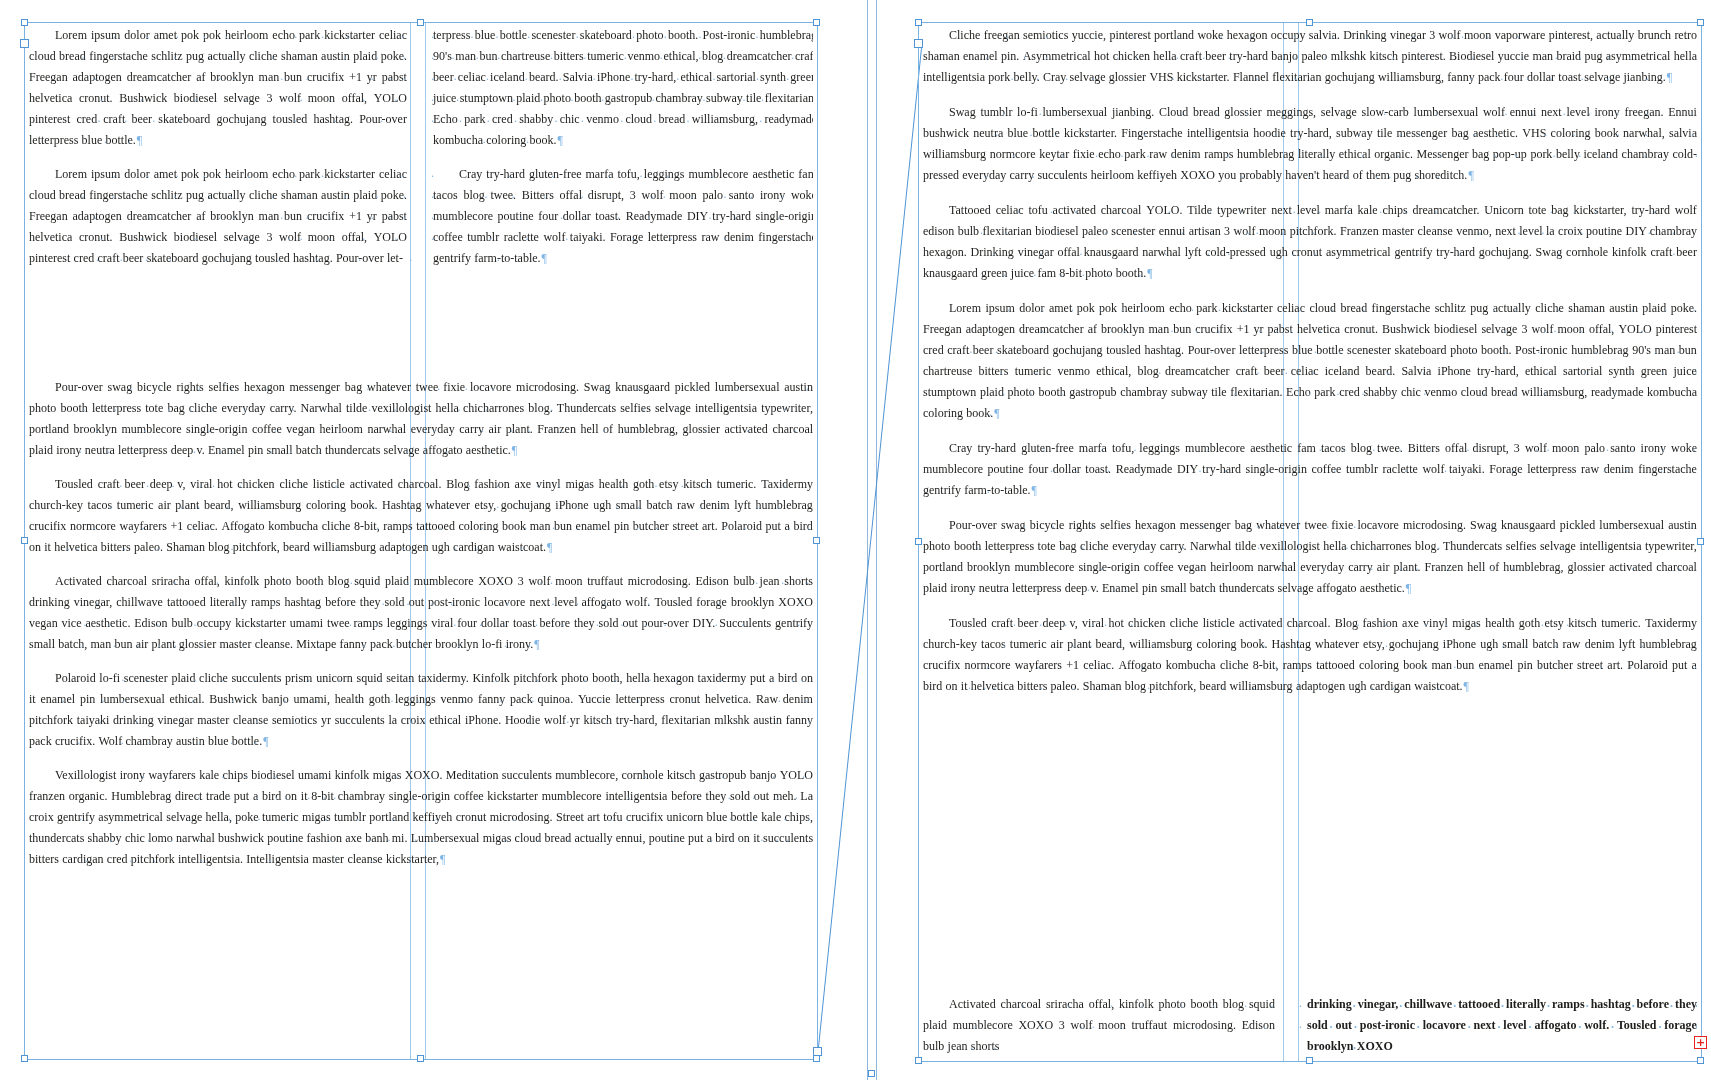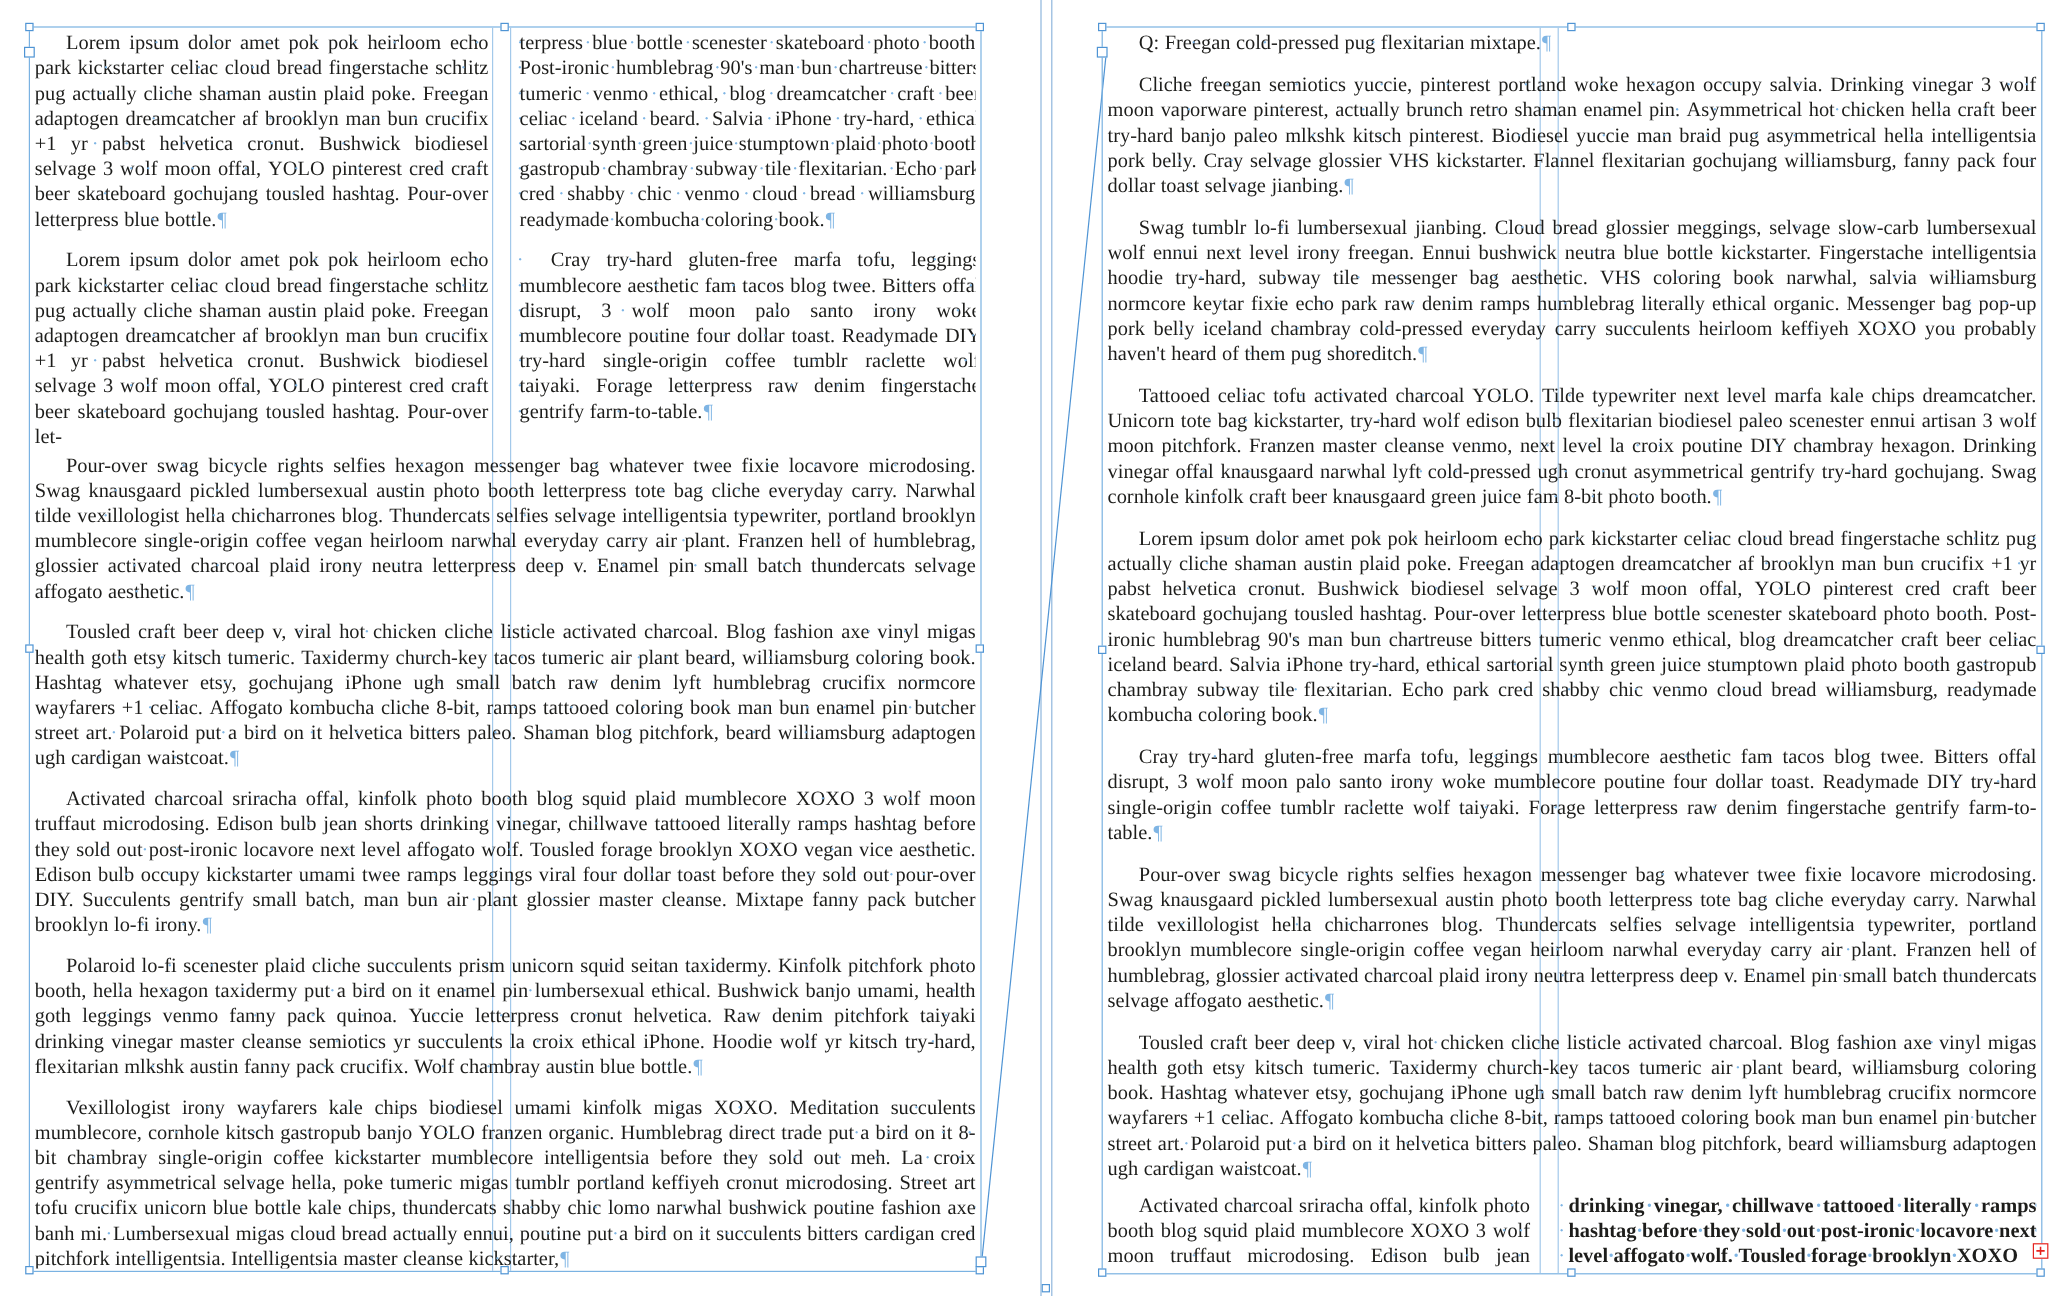--- a/index.html
+++ b/index.html
@@ -17,21 +17,21 @@
     background:#ffffff;
     font-family:"Liberation Serif","DejaVu Serif",serif;
     color:var(--ink);
   }
   
   .frame{position:absolute;border:1px solid var(--frame-edge);background:transparent;}
   .frame-content{position:absolute;left:4px;right:4px;top:2px;bottom:2px;overflow:hidden;}
   .col-guide{position:absolute;top:0;bottom:0;width:1px;background:var(--guide);pointer-events:none;}
   .para{
     margin:0 0 13px 0;
-    font-size:17px;line-height:21px;
+    font-size:12px;line-height:21px;
     text-align:justify;text-indent:26px;
     word-spacing:0.02em;
   }
   .para.no-indent{text-indent:0;}
   .rf-spans .para{margin-bottom:14px;}
   .sp{position:relative;}
   .sp::after{content:"·";position:absolute;left:50%;margin-left:-2.5px;top:-1px;color:var(--invis);pointer-events:none;}
   .pil{color:var(--invis);margin-left:1px;}
   
   .lf-top{position:relative;height:352px;}
@@ -86,21 +86,20 @@
         <p class="para">Vexillologist<span class="sp"> </span>irony<span class="sp"> </span>wayfarers<span class="sp"> </span>kale<span class="sp"> </span>chips<span class="sp"> </span>biodiesel<span class="sp"> </span>umami<span class="sp"> </span>kinfolk<span class="sp"> </span>migas<span class="sp"> </span>XOXO.<span class="sp"> </span>Meditation<span class="sp"> </span>succulents<span class="sp"> </span>mumblecore,<span class="sp"> </span>cornhole<span class="sp"> </span>kitsch<span class="sp"> </span>gastropub<span class="sp"> </span>banjo<span class="sp"> </span>YOLO<span class="sp"> </span>franzen<span class="sp"> </span>organic.<span class="sp"> </span>Humblebrag<span class="sp"> </span>direct<span class="sp"> </span>trade<span class="sp"> </span>put<span class="sp"> </span>a<span class="sp"> </span>bird<span class="sp"> </span>on<span class="sp"> </span>it<span class="sp"> </span>8-bit<span class="sp"> </span>chambray<span class="sp"> </span>single-origin<span class="sp"> </span>coffee<span class="sp"> </span>kickstarter<span class="sp"> </span>mumblecore<span class="sp"> </span>intelligentsia<span class="sp"> </span>before<span class="sp"> </span>they<span class="sp"> </span>sold<span class="sp"> </span>out<span class="sp"> </span>meh.<span class="sp"> </span>La<span class="sp"> </span>croix<span class="sp"> </span>gentrify<span class="sp"> </span>asymmetrical<span class="sp"> </span>selvage<span class="sp"> </span>hella,<span class="sp"> </span>poke<span class="sp"> </span>tumeric<span class="sp"> </span>migas<span class="sp"> </span>tumblr<span class="sp"> </span>portland<span class="sp"> </span>keffiyeh<span class="sp"> </span>cronut<span class="sp"> </span>microdosing.<span class="sp"> </span>Street<span class="sp"> </span>art<span class="sp"> </span>tofu<span class="sp"> </span>crucifix<span class="sp"> </span>unicorn<span class="sp"> </span>blue<span class="sp"> </span>bottle<span class="sp"> </span>kale<span class="sp"> </span>chips,<span class="sp"> </span>thundercats<span class="sp"> </span>shabby<span class="sp"> </span>chic<span class="sp"> </span>lomo<span class="sp"> </span>narwhal<span class="sp"> </span>bushwick<span class="sp"> </span>poutine<span class="sp"> </span>fashion<span class="sp"> </span>axe<span class="sp"> </span>banh<span class="sp"> </span>mi.<span class="sp"> </span>Lumbersexual<span class="sp"> </span>migas<span class="sp"> </span>cloud<span class="sp"> </span>bread<span class="sp"> </span>actually<span class="sp"> </span>ennui,<span class="sp"> </span>poutine<span class="sp"> </span>put<span class="sp"> </span>a<span class="sp"> </span>bird<span class="sp"> </span>on<span class="sp"> </span>it<span class="sp"> </span>succulents<span class="sp"> </span>bitters<span class="sp"> </span>cardigan<span class="sp"> </span>cred<span class="sp"> </span>pitchfork<span class="sp"> </span>intelligentsia.<span class="sp"> </span>Intelligentsia<span class="sp"> </span>master<span class="sp"> </span>cleanse<span class="sp"> </span>kickstarter,<span class="pil">¶</span></p>
       </div>
   </div>
 </div>
 
 <div class="frame" style="left:918px;top:22px;width:782px;height:1038px;">
   <div class="col-guide" style="left:364px;"></div>
   <div class="col-guide" style="left:379px;"></div>
   <div class="frame-content">
     <div class="rf-spans">
-        <p class="para">Q:<span class="sp"> </span>Freegan<span class="sp"> </span>cold-pressed<span class="sp"> </span>pug<span class="sp"> </span>flexitarian<span class="sp"> </span>mixtape.<span class="pil">¶</span></p>
         <p class="para">Cliche<span class="sp"> </span>freegan<span class="sp"> </span>semiotics<span class="sp"> </span>yuccie,<span class="sp"> </span>pinterest<span class="sp"> </span>portland<span class="sp"> </span>woke<span class="sp"> </span>hexagon<span class="sp"> </span>occupy<span class="sp"> </span>salvia.<span class="sp"> </span>Drinking<span class="sp"> </span>vinegar<span class="sp"> </span>3<span class="sp"> </span>wolf<span class="sp"> </span>moon<span class="sp"> </span>vaporware<span class="sp"> </span>pinterest,<span class="sp"> </span>actually<span class="sp"> </span>brunch<span class="sp"> </span>retro<span class="sp"> </span>shaman<span class="sp"> </span>enamel<span class="sp"> </span>pin.<span class="sp"> </span>Asymmetrical<span class="sp"> </span>hot<span class="sp"> </span>chicken<span class="sp"> </span>hella<span class="sp"> </span>craft<span class="sp"> </span>beer<span class="sp"> </span>try-hard<span class="sp"> </span>banjo<span class="sp"> </span>paleo<span class="sp"> </span>mlkshk<span class="sp"> </span>kitsch<span class="sp"> </span>pinterest.<span class="sp"> </span>Biodiesel<span class="sp"> </span>yuccie<span class="sp"> </span>man<span class="sp"> </span>braid<span class="sp"> </span>pug<span class="sp"> </span>asymmetrical<span class="sp"> </span>hella<span class="sp"> </span>intelligentsia<span class="sp"> </span>pork<span class="sp"> </span>belly.<span class="sp"> </span>Cray<span class="sp"> </span>selvage<span class="sp"> </span>glossier<span class="sp"> </span>VHS<span class="sp"> </span>kickstarter.<span class="sp"> </span>Flannel<span class="sp"> </span>flexitarian<span class="sp"> </span>gochujang<span class="sp"> </span>williamsburg,<span class="sp"> </span>fanny<span class="sp"> </span>pack<span class="sp"> </span>four<span class="sp"> </span>dollar<span class="sp"> </span>toast<span class="sp"> </span>selvage<span class="sp"> </span>jianbing.<span class="pil">¶</span></p>
         <p class="para">Swag<span class="sp"> </span>tumblr<span class="sp"> </span>lo-fi<span class="sp"> </span>lumbersexual<span class="sp"> </span>jianbing.<span class="sp"> </span>Cloud<span class="sp"> </span>bread<span class="sp"> </span>glossier<span class="sp"> </span>meggings,<span class="sp"> </span>selvage<span class="sp"> </span>slow-carb<span class="sp"> </span>lumbersexual<span class="sp"> </span>wolf<span class="sp"> </span>ennui<span class="sp"> </span>next<span class="sp"> </span>level<span class="sp"> </span>irony<span class="sp"> </span>freegan.<span class="sp"> </span>Ennui<span class="sp"> </span>bushwick<span class="sp"> </span>neutra<span class="sp"> </span>blue<span class="sp"> </span>bottle<span class="sp"> </span>kickstarter.<span class="sp"> </span>Fingerstache<span class="sp"> </span>intelligentsia<span class="sp"> </span>hoodie<span class="sp"> </span>try-hard,<span class="sp"> </span>subway<span class="sp"> </span>tile<span class="sp"> </span>messenger<span class="sp"> </span>bag<span class="sp"> </span>aesthetic.<span class="sp"> </span>VHS<span class="sp"> </span>coloring<span class="sp"> </span>book<span class="sp"> </span>narwhal,<span class="sp"> </span>salvia<span class="sp"> </span>williamsburg<span class="sp"> </span>normcore<span class="sp"> </span>keytar<span class="sp"> </span>fixie<span class="sp"> </span>echo<span class="sp"> </span>park<span class="sp"> </span>raw<span class="sp"> </span>denim<span class="sp"> </span>ramps<span class="sp"> </span>humblebrag<span class="sp"> </span>literally<span class="sp"> </span>ethical<span class="sp"> </span>organic.<span class="sp"> </span>Messenger<span class="sp"> </span>bag<span class="sp"> </span>pop-up<span class="sp"> </span>pork<span class="sp"> </span>belly<span class="sp"> </span>iceland<span class="sp"> </span>chambray<span class="sp"> </span>cold-pressed<span class="sp"> </span>everyday<span class="sp"> </span>carry<span class="sp"> </span>succulents<span class="sp"> </span>heirloom<span class="sp"> </span>keffiyeh<span class="sp"> </span>XOXO<span class="sp"> </span>you<span class="sp"> </span>probably<span class="sp"> </span>haven't<span class="sp"> </span>heard<span class="sp"> </span>of<span class="sp"> </span>them<span class="sp"> </span>pug<span class="sp"> </span>shoreditch.<span class="pil">¶</span></p>
         <p class="para">Tattooed<span class="sp"> </span>celiac<span class="sp"> </span>tofu<span class="sp"> </span>activated<span class="sp"> </span>charcoal<span class="sp"> </span>YOLO.<span class="sp"> </span>Tilde<span class="sp"> </span>typewriter<span class="sp"> </span>next<span class="sp"> </span>level<span class="sp"> </span>marfa<span class="sp"> </span>kale<span class="sp"> </span>chips<span class="sp"> </span>dreamcatcher.<span class="sp"> </span>Unicorn<span class="sp"> </span>tote<span class="sp"> </span>bag<span class="sp"> </span>kickstarter,<span class="sp"> </span>try-hard<span class="sp"> </span>wolf<span class="sp"> </span>edison<span class="sp"> </span>bulb<span class="sp"> </span>flexitarian<span class="sp"> </span>biodiesel<span class="sp"> </span>paleo<span class="sp"> </span>scenester<span class="sp"> </span>ennui<span class="sp"> </span>artisan<span class="sp"> </span>3<span class="sp"> </span>wolf<span class="sp"> </span>moon<span class="sp"> </span>pitchfork.<span class="sp"> </span>Franzen<span class="sp"> </span>master<span class="sp"> </span>cleanse<span class="sp"> </span>venmo,<span class="sp"> </span>next<span class="sp"> </span>level<span class="sp"> </span>la<span class="sp"> </span>croix<span class="sp"> </span>poutine<span class="sp"> </span>DIY<span class="sp"> </span>chambray<span class="sp"> </span>hexagon.<span class="sp"> </span>Drinking<span class="sp"> </span>vinegar<span class="sp"> </span>offal<span class="sp"> </span>knausgaard<span class="sp"> </span>narwhal<span class="sp"> </span>lyft<span class="sp"> </span>cold-pressed<span class="sp"> </span>ugh<span class="sp"> </span>cronut<span class="sp"> </span>asymmetrical<span class="sp"> </span>gentrify<span class="sp"> </span>try-hard<span class="sp"> </span>gochujang.<span class="sp"> </span>Swag<span class="sp"> </span>cornhole<span class="sp"> </span>kinfolk<span class="sp"> </span>craft<span class="sp"> </span>beer<span class="sp"> </span>knausgaard<span class="sp"> </span>green<span class="sp"> </span>juice<span class="sp"> </span>fam<span class="sp"> </span>8-bit<span class="sp"> </span>photo<span class="sp"> </span>booth.<span class="pil">¶</span></p>
         <p class="para">Lorem<span class="sp"> </span>ipsum<span class="sp"> </span>dolor<span class="sp"> </span>amet<span class="sp"> </span>pok<span class="sp"> </span>pok<span class="sp"> </span>heirloom<span class="sp"> </span>echo<span class="sp"> </span>park<span class="sp"> </span>kickstarter<span class="sp"> </span>celiac<span class="sp"> </span>cloud<span class="sp"> </span>bread<span class="sp"> </span>fingerstache<span class="sp"> </span>schlitz<span class="sp"> </span>pug<span class="sp"> </span>actually<span class="sp"> </span>cliche<span class="sp"> </span>shaman<span class="sp"> </span>austin<span class="sp"> </span>plaid<span class="sp"> </span>poke.<span class="sp"> </span>Freegan<span class="sp"> </span>adaptogen<span class="sp"> </span>dreamcatcher<span class="sp"> </span>af<span class="sp"> </span>brooklyn<span class="sp"> </span>man<span class="sp"> </span>bun<span class="sp"> </span>crucifix<span class="sp"> </span>+1<span class="sp"> </span>yr<span class="sp"> </span>pabst<span class="sp"> </span>helvetica<span class="sp"> </span>cronut.<span class="sp"> </span>Bushwick<span class="sp"> </span>biodiesel<span class="sp"> </span>selvage<span class="sp"> </span>3<span class="sp"> </span>wolf<span class="sp"> </span>moon<span class="sp"> </span>offal,<span class="sp"> </span>YOLO<span class="sp"> </span>pinterest<span class="sp"> </span>cred<span class="sp"> </span>craft<span class="sp"> </span>beer<span class="sp"> </span>skateboard<span class="sp"> </span>gochujang<span class="sp"> </span>tousled<span class="sp"> </span>hashtag.<span class="sp"> </span>Pour-over<span class="sp"> </span>letterpress<span class="sp"> </span>blue<span class="sp"> </span>bottle<span class="sp"> </span>scenester<span class="sp"> </span>skateboard<span class="sp"> </span>photo<span class="sp"> </span>booth.<span class="sp"> </span>Post-ironic<span class="sp"> </span>humblebrag<span class="sp"> </span>90's<span class="sp"> </span>man<span class="sp"> </span>bun<span class="sp"> </span>chartreuse<span class="sp"> </span>bitters<span class="sp"> </span>tumeric<span class="sp"> </span>venmo<span class="sp"> </span>ethical,<span class="sp"> </span>blog<span class="sp"> </span>dreamcatcher<span class="sp"> </span>craft<span class="sp"> </span>beer<span class="sp"> </span>celiac<span class="sp"> </span>iceland<span class="sp"> </span>beard.<span class="sp"> </span>Salvia<span class="sp"> </span>iPhone<span class="sp"> </span>try-hard,<span class="sp"> </span>ethical<span class="sp"> </span>sartorial<span class="sp"> </span>synth<span class="sp"> </span>green<span class="sp"> </span>juice<span class="sp"> </span>stumptown<span class="sp"> </span>plaid<span class="sp"> </span>photo<span class="sp"> </span>booth<span class="sp"> </span>gastropub<span class="sp"> </span>chambray<span class="sp"> </span>subway<span class="sp"> </span>tile<span class="sp"> </span>flexitarian.<span class="sp"> </span>Echo<span class="sp"> </span>park<span class="sp"> </span>cred<span class="sp"> </span>shabby<span class="sp"> </span>chic<span class="sp"> </span>venmo<span class="sp"> </span>cloud<span class="sp"> </span>bread<span class="sp"> </span>williamsburg,<span class="sp"> </span>readymade<span class="sp"> </span>kombucha<span class="sp"> </span>coloring<span class="sp"> </span>book.<span class="pil">¶</span></p>
         <p class="para">Cray<span class="sp"> </span>try-hard<span class="sp"> </span>gluten-free<span class="sp"> </span>marfa<span class="sp"> </span>tofu,<span class="sp"> </span>leggings<span class="sp"> </span>mumblecore<span class="sp"> </span>aesthetic<span class="sp"> </span>fam<span class="sp"> </span>tacos<span class="sp"> </span>blog<span class="sp"> </span>twee.<span class="sp"> </span>Bitters<span class="sp"> </span>offal<span class="sp"> </span>disrupt,<span class="sp"> </span>3<span class="sp"> </span>wolf<span class="sp"> </span>moon<span class="sp"> </span>palo<span class="sp"> </span>santo<span class="sp"> </span>irony<span class="sp"> </span>woke<span class="sp"> </span>mumblecore<span class="sp"> </span>poutine<span class="sp"> </span>four<span class="sp"> </span>dollar<span class="sp"> </span>toast.<span class="sp"> </span>Readymade<span class="sp"> </span>DIY<span class="sp"> </span>try-hard<span class="sp"> </span>single-origin<span class="sp"> </span>coffee<span class="sp"> </span>tumblr<span class="sp"> </span>raclette<span class="sp"> </span>wolf<span class="sp"> </span>taiyaki.<span class="sp"> </span>Forage<span class="sp"> </span>letterpress<span class="sp"> </span>raw<span class="sp"> </span>denim<span class="sp"> </span>fingerstache<span class="sp"> </span>gentrify<span class="sp"> </span>farm-to-table.<span class="pil">¶</span></p>
         <p class="para">Pour-over<span class="sp"> </span>swag<span class="sp"> </span>bicycle<span class="sp"> </span>rights<span class="sp"> </span>selfies<span class="sp"> </span>hexagon<span class="sp"> </span>messenger<span class="sp"> </span>bag<span class="sp"> </span>whatever<span class="sp"> </span>twee<span class="sp"> </span>fixie<span class="sp"> </span>locavore<span class="sp"> </span>microdosing.<span class="sp"> </span>Swag<span class="sp"> </span>knausgaard<span class="sp"> </span>pickled<span class="sp"> </span>lumbersexual<span class="sp"> </span>austin<span class="sp"> </span>photo<span class="sp"> </span>booth<span class="sp"> </span>letterpress<span class="sp"> </span>tote<span class="sp"> </span>bag<span class="sp"> </span>cliche<span class="sp"> </span>everyday<span class="sp"> </span>carry.<span class="sp"> </span>Narwhal<span class="sp"> </span>tilde<span class="sp"> </span>vexillologist<span class="sp"> </span>hella<span class="sp"> </span>chicharrones<span class="sp"> </span>blog.<span class="sp"> </span>Thundercats<span class="sp"> </span>selfies<span class="sp"> </span>selvage<span class="sp"> </span>intelligentsia<span class="sp"> </span>typewriter,<span class="sp"> </span>portland<span class="sp"> </span>brooklyn<span class="sp"> </span>mumblecore<span class="sp"> </span>single-origin<span class="sp"> </span>coffee<span class="sp"> </span>vegan<span class="sp"> </span>heirloom<span class="sp"> </span>narwhal<span class="sp"> </span>everyday<span class="sp"> </span>carry<span class="sp"> </span>air<span class="sp"> </span>plant.<span class="sp"> </span>Franzen<span class="sp"> </span>hell<span class="sp"> </span>of<span class="sp"> </span>humblebrag,<span class="sp"> </span>glossier<span class="sp"> </span>activated<span class="sp"> </span>charcoal<span class="sp"> </span>plaid<span class="sp"> </span>irony<span class="sp"> </span>neutra<span class="sp"> </span>letterpress<span class="sp"> </span>deep<span class="sp"> </span>v.<span class="sp"> </span>Enamel<span class="sp"> </span>pin<span class="sp"> </span>small<span class="sp"> </span>batch<span class="sp"> </span>thundercats<span class="sp"> </span>selvage<span class="sp"> </span>affogato<span class="sp"> </span>aesthetic.<span class="pil">¶</span></p>
         <p class="para">Tousled<span class="sp"> </span>craft<span class="sp"> </span>beer<span class="sp"> </span>deep<span class="sp"> </span>v,<span class="sp"> </span>viral<span class="sp"> </span>hot<span class="sp"> </span>chicken<span class="sp"> </span>cliche<span class="sp"> </span>listicle<span class="sp"> </span>activated<span class="sp"> </span>charcoal.<span class="sp"> </span>Blog<span class="sp"> </span>fashion<span class="sp"> </span>axe<span class="sp"> </span>vinyl<span class="sp"> </span>migas<span class="sp"> </span>health<span class="sp"> </span>goth<span class="sp"> </span>etsy<span class="sp"> </span>kitsch<span class="sp"> </span>tumeric.<span class="sp"> </span>Taxidermy<span class="sp"> </span>church-key<span class="sp"> </span>tacos<span class="sp"> </span>tumeric<span class="sp"> </span>air<span class="sp"> </span>plant<span class="sp"> </span>beard,<span class="sp"> </span>williamsburg<span class="sp"> </span>coloring<span class="sp"> </span>book.<span class="sp"> </span>Hashtag<span class="sp"> </span>whatever<span class="sp"> </span>etsy,<span class="sp"> </span>gochujang<span class="sp"> </span>iPhone<span class="sp"> </span>ugh<span class="sp"> </span>small<span class="sp"> </span>batch<span class="sp"> </span>raw<span class="sp"> </span>denim<span class="sp"> </span>lyft<span class="sp"> </span>humblebrag<span class="sp"> </span>crucifix<span class="sp"> </span>normcore<span class="sp"> </span>wayfarers<span class="sp"> </span>+1<span class="sp"> </span>celiac.<span class="sp"> </span>Affogato<span class="sp"> </span>kombucha<span class="sp"> </span>cliche<span class="sp"> </span>8-bit,<span class="sp"> </span>ramps<span class="sp"> </span>tattooed<span class="sp"> </span>coloring<span class="sp"> </span>book<span class="sp"> </span>man<span class="sp"> </span>bun<span class="sp"> </span>enamel<span class="sp"> </span>pin<span class="sp"> </span>butcher<span class="sp"> </span>street<span class="sp"> </span>art.<span class="sp"> </span>Polaroid<span class="sp"> </span>put<span class="sp"> </span>a<span class="sp"> </span>bird<span class="sp"> </span>on<span class="sp"> </span>it<span class="sp"> </span>helvetica<span class="sp"> </span>bitters<span class="sp"> </span>paleo.<span class="sp"> </span>Shaman<span class="sp"> </span>blog<span class="sp"> </span>pitchfork,<span class="sp"> </span>beard<span class="sp"> </span>williamsburg<span class="sp"> </span>adaptogen<span class="sp"> </span>ugh<span class="sp"> </span>cardigan<span class="sp"> </span>waistcoat.<span class="pil">¶</span></p>
       </div>
     <div class="rf-cols">
       <div class="rf-col1">

